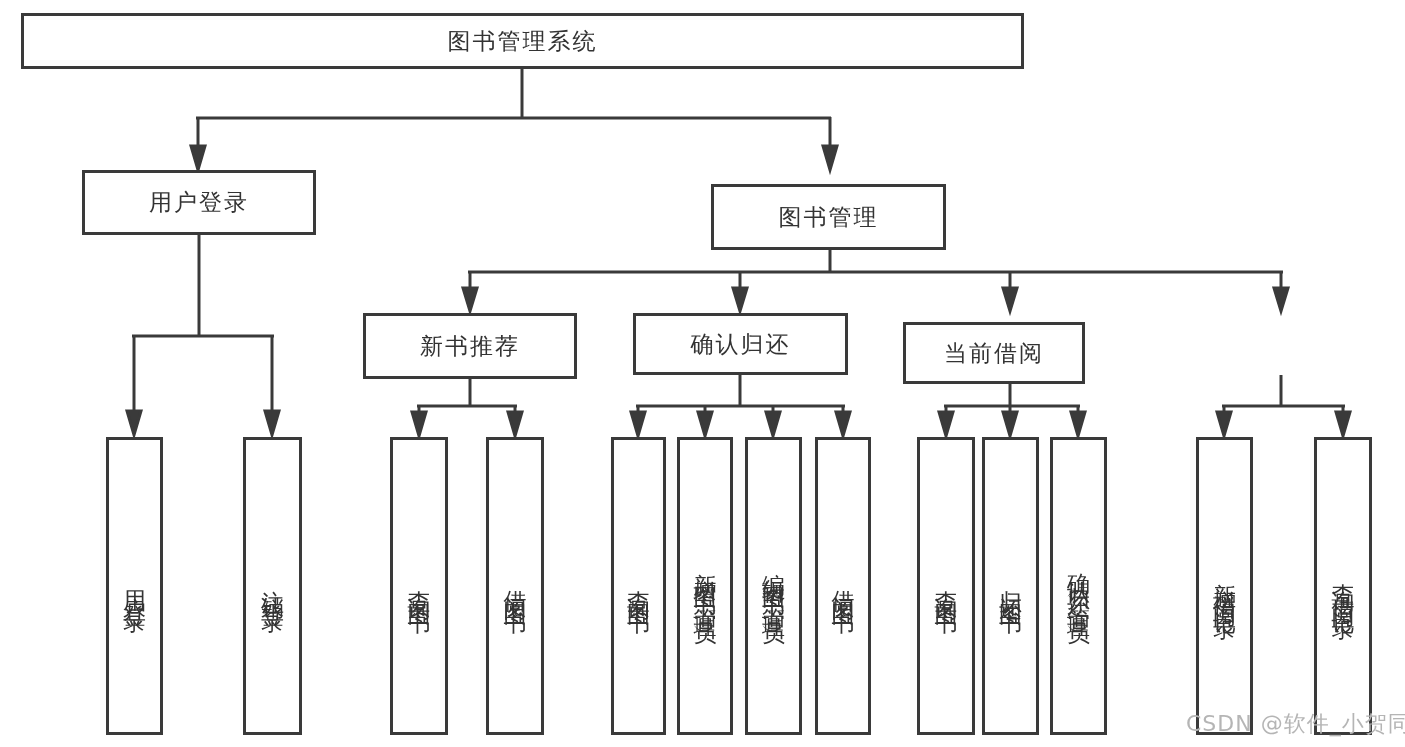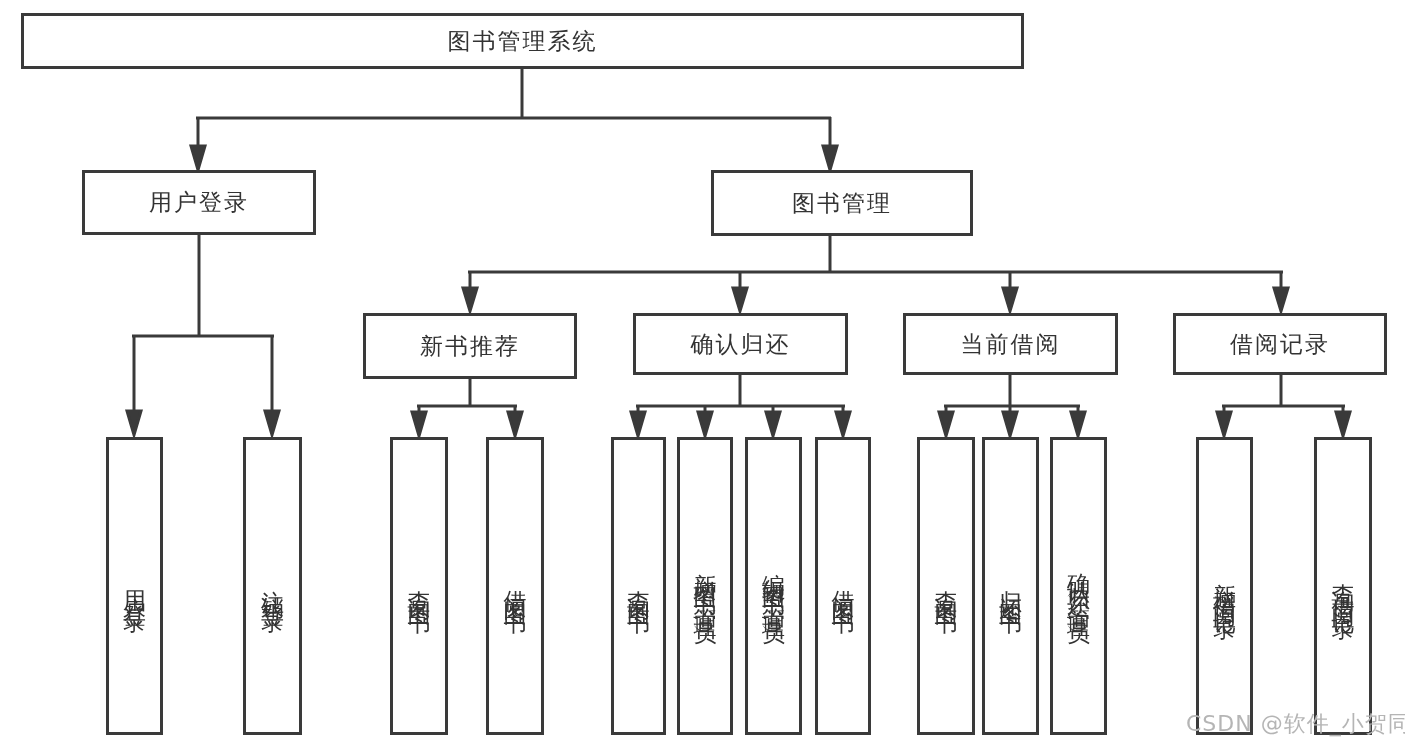--- a/index.html
+++ b/index.html
@@ -87,26 +87,25 @@
     <line x1="1222" y1="406" x2="1345" y2="406"></line>
     <line x1="1224" y1="405" x2="1224" y2="414"></line>
     <polygon points="1217,412 1231,412 1224,436"></polygon>
     <line x1="1343" y1="405" x2="1343" y2="414"></line>
     <polygon points="1336,412 1350,412 1343,436"></polygon>
   </svg>
 
   <div class="node" style="left:21px; top:13px; width:1003px; height:56px;">图书管理系统</div>
 
   <div class="node" style="left:82px; top:170px; width:234px; height:65px;">用户登录</div>
-  <div class="node" style="left:711px; top:170px; width:262px; height:66px;">图书管理</div>
+  <div class="node" style="left:711px; top:184px; width:235px; height:66px;">图书管理</div>
 
   <div class="node" style="left:363px; top:313px; width:214px; height:66px;">新书推荐</div>
   <div class="node" style="left:633px; top:313px; width:215px; height:62px;">确认归还</div>
-  <div class="node" style="left:903px; top:313px; width:215px; height:62px;">当前借阅</div>
-  <div class="node" style="left:1173px; top:313px; width:214px; height:62px;">借阅记录</div>
+  <div class="node" style="left:903px; top:322px; width:182px; height:62px;">当前借阅</div>
 
   <div class="node leaf" style="left:106px;">
     <span class="vtext">用户登录</span>
   </div>
   <div class="node leaf" style="left:243px; width:59px;">
     <span class="vtext">注销登录</span>
   </div>
 
   <div class="node leaf" style="left:390px; width:58px;">
     <span class="vtext">查询图书</span>

